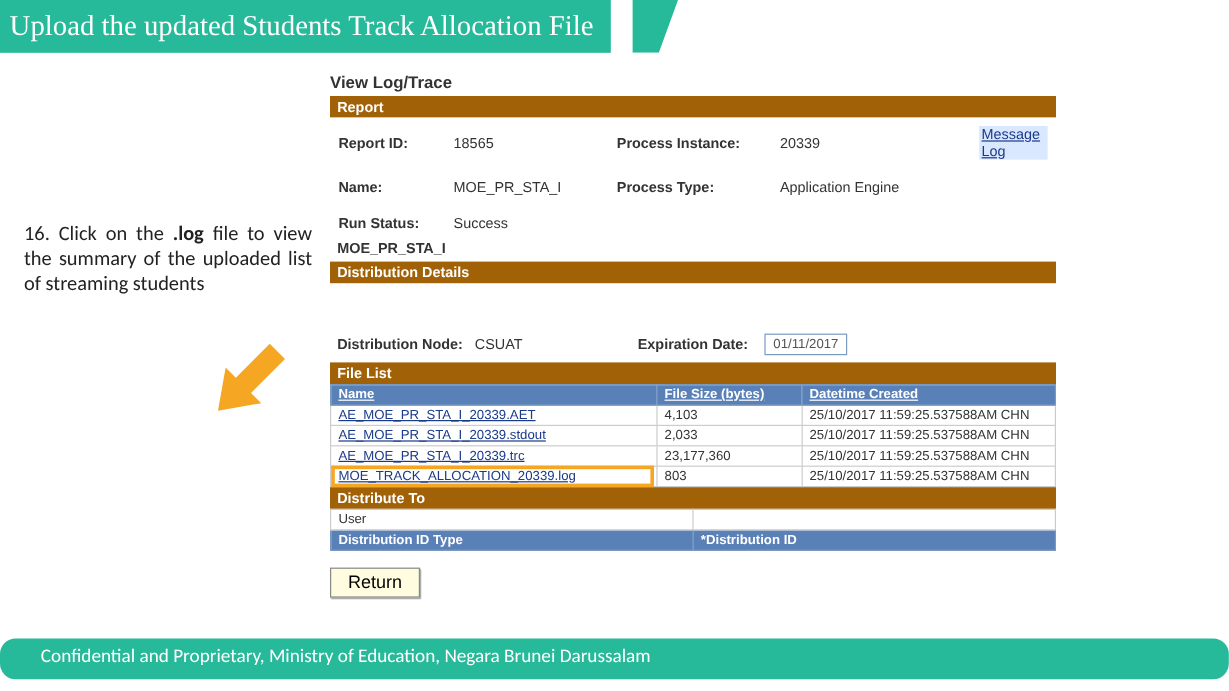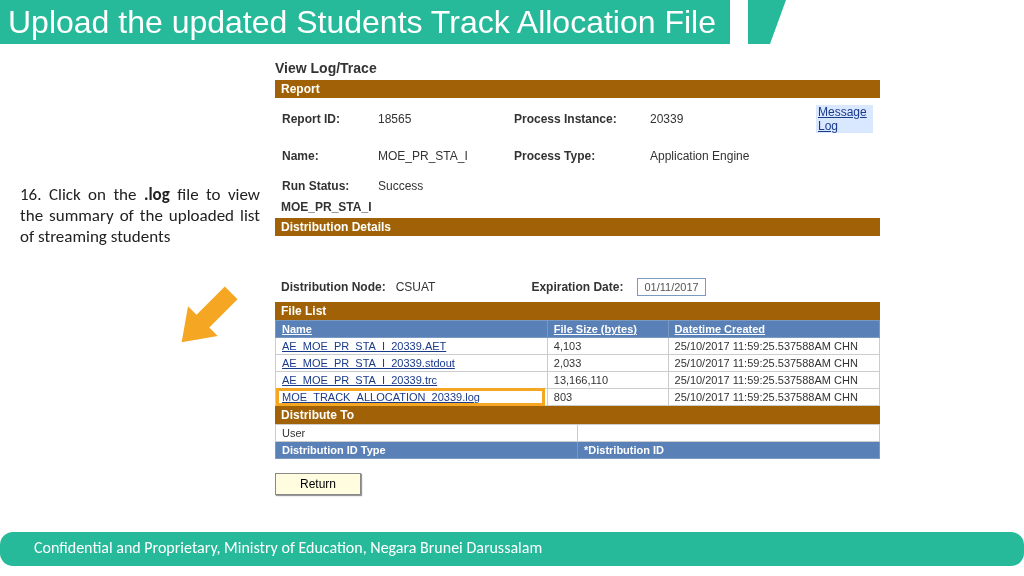--- a/index.html
+++ b/index.html
@@ -14,25 +14,26 @@
   }
   .header-banner {
     position: relative;
     height: 44px;
     display: flex;
     align-items: center;
   }
   .banner-main {
     background: #26b99a;
     color: #fff;
-    font-size: 32px;
+    font-size: 24px;
     padding: 6px 14px 6px 8px;
     font-weight: 400;
     height: 44px;
     line-height: 32px;
+    font-family: Liberation Serif, serif;
   }
   .banner-gap {
     width: 18px;
     height: 44px;
   }
   .banner-tail {
     width: 38px;
     height: 44px;
   }
   .content-wrap {
@@ -141,22 +142,22 @@
   .dist-to-table { width: 100%; border-collapse: collapse; }
   .dist-to-table th {
     background: #5a80b8; color: #fff; font-size: 11px; text-align: left;
     padding: 2px 6px; border: 1px solid #7a99c0; font-weight: bold;
   }
   .dist-to-table td { border: 1px solid #ccc; padding: 2px 6px; font-size: 11px; }
   .return-btn {
     margin: 14px 0 0 0;
     background: #fffce0;
     border: 1px solid #888;
-    padding: 3px 24px;
-    font-size: 12px;
+    padding: 3px 14px;
+    font-size: 15px;
     cursor: pointer;
     box-shadow: 1px 1px 1px #999;
   }
   .footer-banner {
     position: absolute;
     left: 0; bottom: 10px;
     width: 1024px;
     height: 34px;
     background: #26b99a;
     color: #fff;
@@ -232,21 +233,21 @@
         <td>4,103</td>
         <td>25/10/2017 11:59:25.537588AM CHN</td>
       </tr>
       <tr>
         <td><a class="file-link">AE_MOE_PR_STA_I_20339.stdout</a></td>
         <td>2,033</td>
         <td>25/10/2017 11:59:25.537588AM CHN</td>
       </tr>
       <tr>
         <td><a class="file-link">AE_MOE_PR_STA_I_20339.trc</a></td>
-        <td>13,166,110</td>
+        <td>23,177,360</td>
         <td>25/10/2017 11:59:25.537588AM CHN</td>
       </tr>
       <tr class="highlight-row">
         <td style="position:relative"><a class="file-link">MOE_TRACK_ALLOCATION_20339.log</a><span class="highlight-box"></span></td>
         <td>803</td>
         <td>25/10/2017 11:59:25.537588AM CHN</td>
       </tr>
     </tbody>
       </table>
     <div class="section-bar">Distribute To</div>

